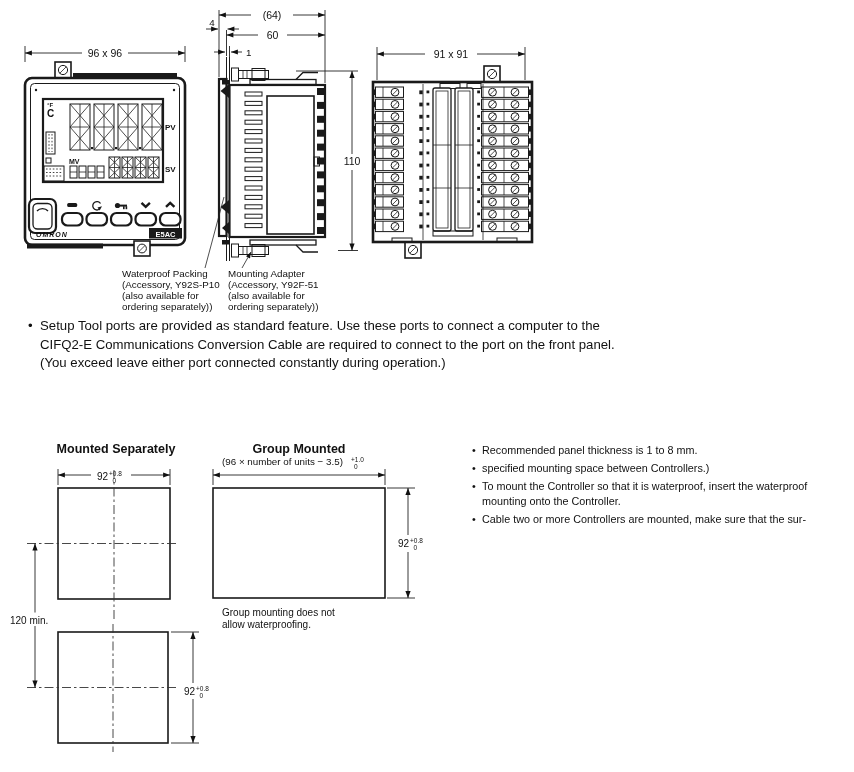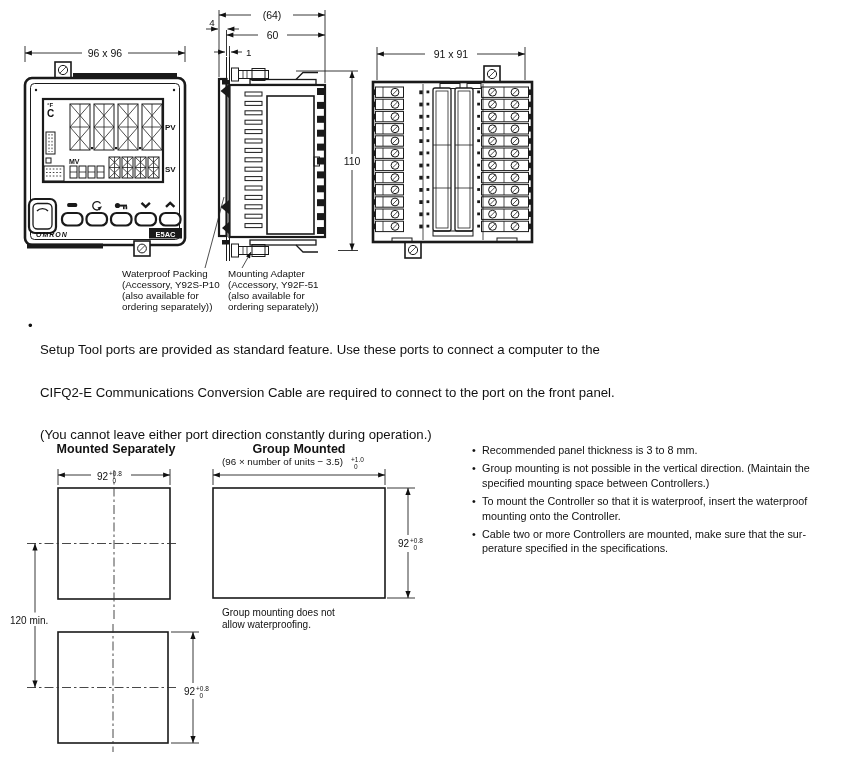--- a/index.html
+++ b/index.html
@@ -25,21 +25,21 @@
   .s15{stroke:#1a1a1a;stroke-width:1.6;fill:#fff;}
   .s2{stroke:#1a1a1a;stroke-width:2.2;fill:#fff;}
   .s25{stroke:#1a1a1a;stroke-width:2.6;fill:#fff;}
   .fl{fill:#1a1a1a;stroke:none;}
   .wh{fill:#fff;stroke:none;}
   .dim{stroke:#222;stroke-width:.9;fill:none;}
   .cl{stroke:#333;stroke-width:.9;fill:none;stroke-dasharray:9 3 2.5 3;}
   .dt{stroke:#444;stroke-width:1;stroke-dasharray:1.6 1.8;fill:none;}
   .para{position:absolute;left:28px;top:317px;display:flex;font-size:13.2px;line-height:18.6px;}
   .para .bu{width:12px;flex:none;}
-  .para .ln{white-space:nowrap;margin-top:24px;}
+  .para .ln{white-space:nowrap;}
   .notes{position:absolute;left:472px;top:443px;font-size:10.8px;line-height:14.9px;}
   .note{display:flex;margin-bottom:3px;}
   .note .bu{width:10px;flex:none;}
   .note .ln{white-space:nowrap;}
 </style>
 </head>
 <body>
 
 <div class="page">
 
@@ -509,21 +509,21 @@
       <text class="t95" x="228" y="299">(also available for</text>
       <text class="t95" x="228" y="310">ordering separately))</text>
     </g>
   </svg>
 
   <div class="para">
     <span class="bu">•</span>
     <div>
       <div class="ln">Setup Tool ports are provided as standard feature. Use these ports to connect a computer to the</div>
       <div class="ln">CIFQ2-E Communications Conversion Cable are required to connect to the port on the front panel.</div>
-      <div class="ln">(You cannot leave either port direction constantly during operation.)</div>
+      <div class="ln">(You exceed leave either port connected constantly during operation.)</div>
     </div>
   </div>
 
   <svg style="top:435px" width="460" height="337" viewBox="0 0 460 337">
     <defs>
       <marker id="ah2" viewBox="0 0 10 8" refX="9.5" refY="4" markerWidth="8.5" markerHeight="6.8" orient="auto-start-reverse">
         <path d="M0.5,0.6 L9.5,4 L0.5,7.4 Z" fill="#111"></path>
       </marker>
     </defs>
 
@@ -584,39 +584,37 @@
 
       <text class="t10" x="222" y="181">Group mounting does not</text>
       <text class="t10" x="222" y="193">allow waterproofing.</text>
     </g>
   </svg>
 
   <div class="notes">
     <div class="note">
       <span class="bu">•</span>
       <div>
-        <div class="ln">Recommended panel thickness is 3 to 8 mm.</div>
+        <div class="ln">Recommended panel thickness is 1 to 8 mm.</div>
       </div>
     </div>
     <div class="note">
       <span class="bu">•</span>
       <div>
-        <div class="ln">Group mounting is not possible in the vertical direction. (Maintain the</div>
         <div class="ln">specified mounting space between Controllers.)</div>
       </div>
     </div>
     <div class="note">
       <span class="bu">•</span>
       <div>
         <div class="ln">To mount the Controller so that it is waterproof, insert the waterproof</div>
         <div class="ln">mounting onto the Controller.</div>
       </div>
     </div>
     <div class="note">
       <span class="bu">•</span>
       <div>
         <div class="ln">Cable two or more Controllers are mounted, make sure that the sur-</div>
-        <div class="ln">perature specified in the specifications.</div>
       </div>
     </div>
   </div>
 
 </div>
 
 </body></html>

